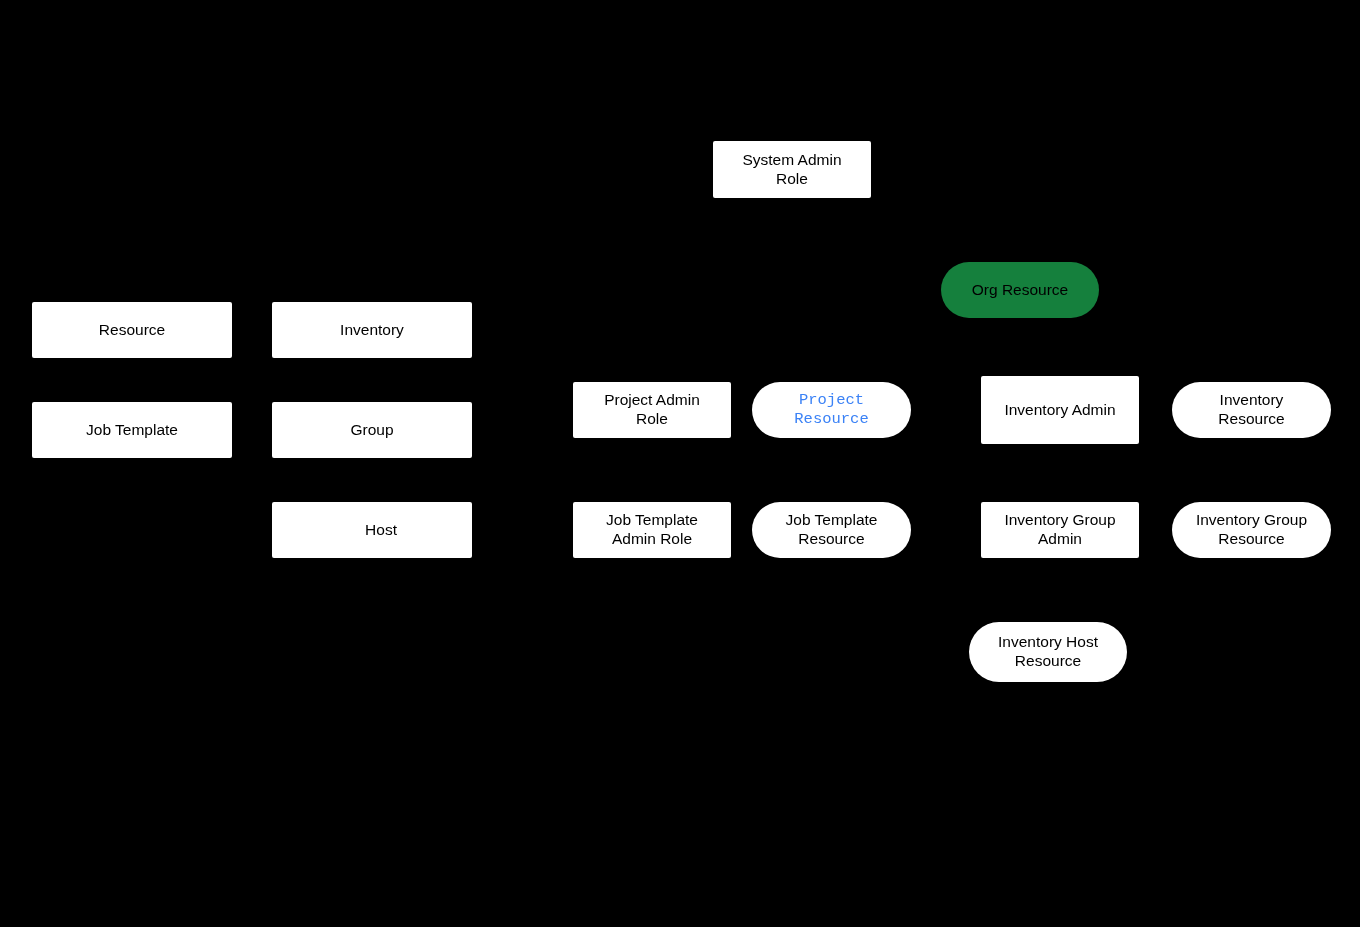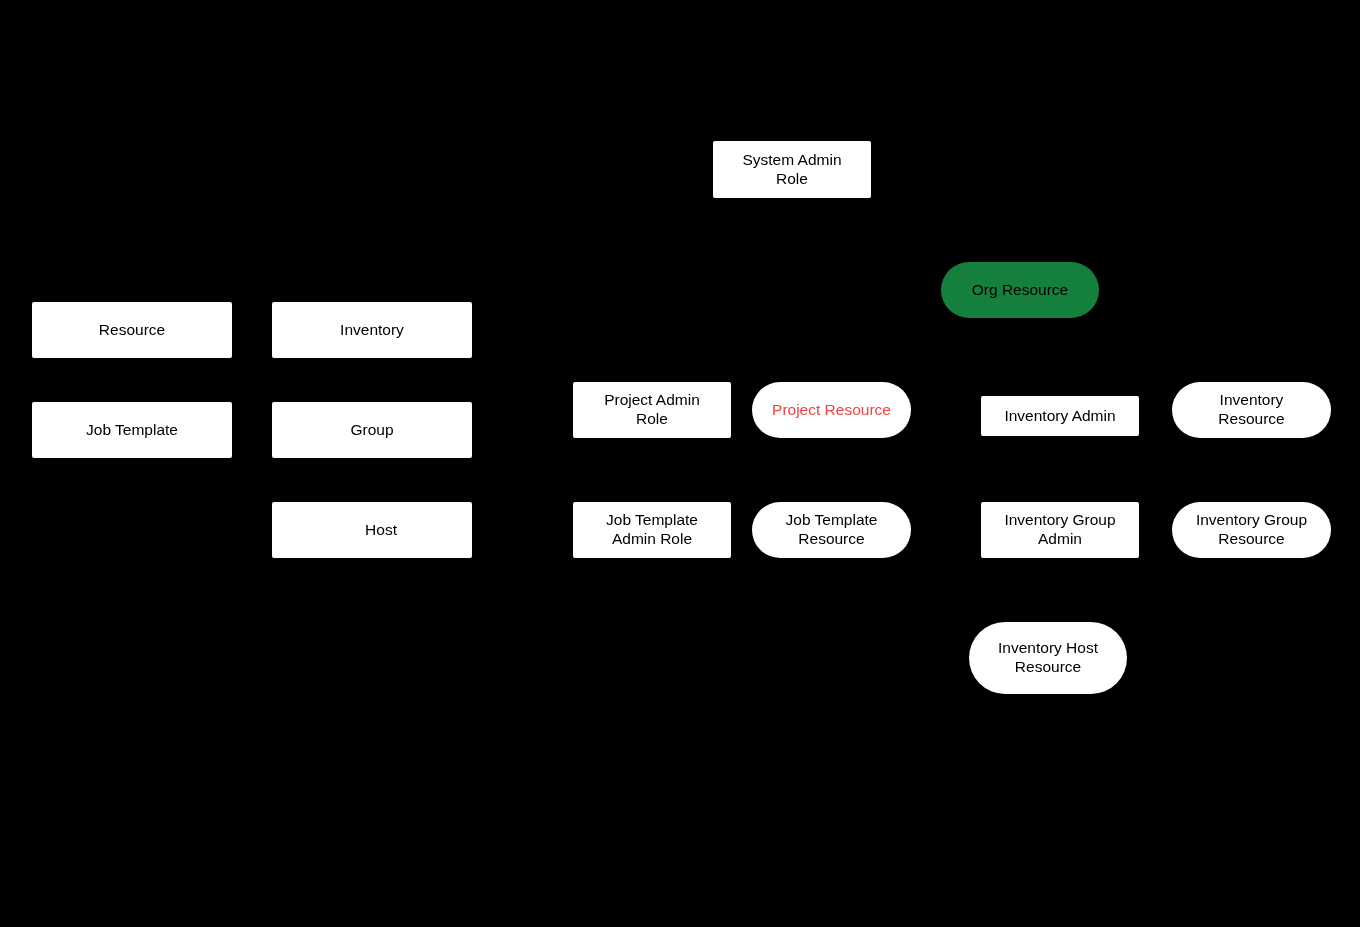--- a/index.html
+++ b/index.html
@@ -45,27 +45,27 @@
     <div class="node rect" style="left: 20px; top: 302px; width: 200px; height: 56px; background: rgb(255, 255, 255); color: rgb(0, 0, 0);">Resource</div>
     <div class="node rect" style="left: 260px; top: 302px; width: 200px; height: 56px; background: rgb(255, 255, 255); color: rgb(0, 0, 0);">Inventory</div>
     <div class="node rect" style="left: 20px; top: 402px; width: 200px; height: 56px; background: rgb(255, 255, 255); color: rgb(0, 0, 0);">Job Template</div>
     <div class="node rect" style="left: 260px; top: 402px; width: 200px; height: 56px; background: rgb(255, 255, 255); color: rgb(0, 0, 0);">Group</div>
     <div class="node rect" style="left: 260px; top: 502px; width: 200px; height: 56px; background: rgb(255, 255, 255); color: rgb(0, 0, 0); padding-left: 24px;">Host</div>
     <div class="node rect" style="left: 701px; top: 141px; width: 158px; height: 57px; background: rgb(255, 255, 255); color: rgb(0, 0, 0);">System Admin
 Role</div>
     <div class="node pill" style="left: 941px; top: 262px; width: 158px; height: 56px; background: #15803d; color: rgb(0, 0, 0);">Org Resource</div>
     <div class="node rect" style="left: 561px; top: 382px; width: 158px; height: 56px; background: rgb(255, 255, 255); color: rgb(0, 0, 0);">Project Admin
 Role</div>
-    <div class="node pill" style="left: 752px; top: 382px; width: 159px; height: 56px; background: rgb(255, 255, 255); color: #ef4444;">Project Resource</div>
-    <div class="node rect" style="left: 969px; top: 396px; width: 158px; height: 40px; background: rgb(255, 255, 255); color: rgb(0, 0, 0);">Inventory Admin</div>
+    <div class="node pill" style="left: 752px; top: 382px; width: 159px; height: 56px; background: rgb(255, 255, 255); color: #3b82f6; font-family: Liberation Mono, monospace;">Project Resource</div>
+    <div class="node rect" style="left: 969px; top: 376px; width: 158px; height: 68px; background: rgb(255, 255, 255); color: rgb(0, 0, 0);">Inventory Admin</div>
     <div class="node pill" style="left: 1172px; top: 382px; width: 159px; height: 56px; background: rgb(255, 255, 255); color: rgb(0, 0, 0);">Inventory
 Resource</div>
     <div class="node rect" style="left: 561px; top: 502px; width: 158px; height: 56px; background: rgb(255, 255, 255); color: rgb(0, 0, 0);">Job Template
 Admin Role</div>
     <div class="node pill" style="left: 752px; top: 502px; width: 159px; height: 56px; background: rgb(255, 255, 255); color: rgb(0, 0, 0);">Job Template
 Resource</div>
     <div class="node rect" style="left: 969px; top: 502px; width: 158px; height: 56px; background: rgb(255, 255, 255); color: rgb(0, 0, 0);">Inventory Group
 Admin</div>
     <div class="node pill" style="left: 1172px; top: 502px; width: 159px; height: 56px; background: rgb(255, 255, 255); color: rgb(0, 0, 0);">Inventory Group
 Resource</div>
-    <div class="node pill" style="left: 969px; top: 622px; width: 158px; height: 72px; background: rgb(255, 255, 255); color: rgb(0, 0, 0);">Inventory Host
+    <div class="node pill" style="left: 969px; top: 622px; width: 158px; height: 60px; background: rgb(255, 255, 255); color: rgb(0, 0, 0);">Inventory Host
 Resource</div>
   </div>
 
 </body></html>

